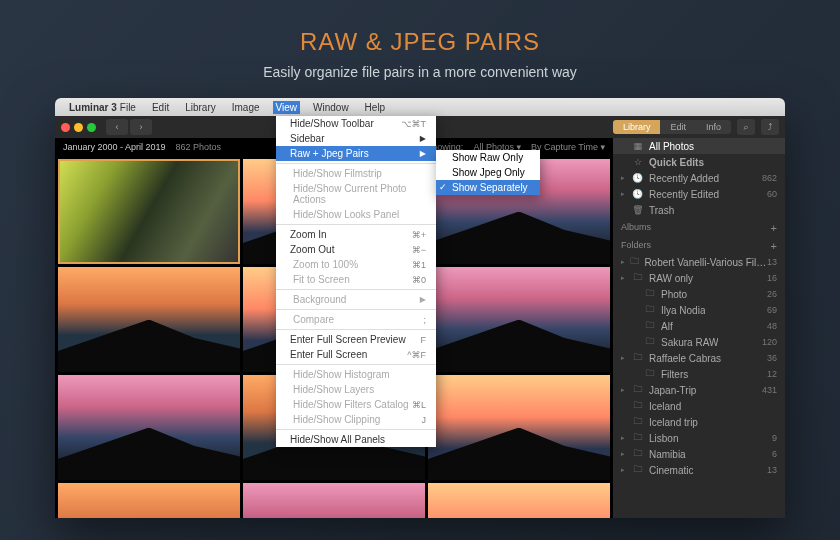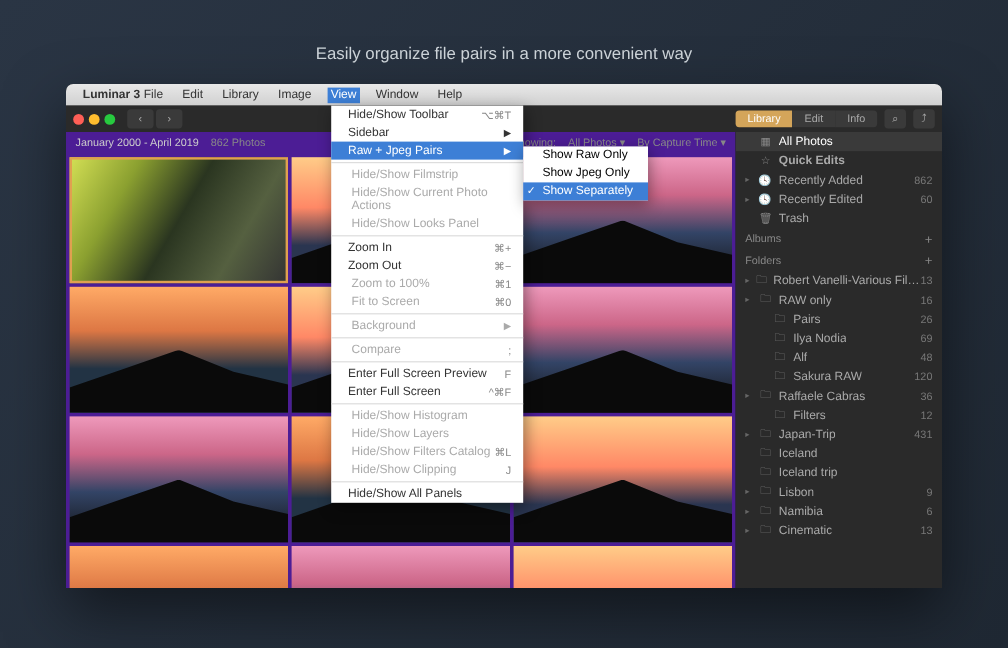--- a/index.html
+++ b/index.html
@@ -18,21 +18,21 @@
 .tdot{width:9px;height:9px;border-radius:50%;}
 .tred{background:#ff5f56;}.tyel{background:#ffbd2e;}.tgrn{background:#27c93f;}
 .tbtn{width:22px;height:16px;background:#3a3a3a;border-radius:3px;display:flex;align-items:center;justify-content:center;color:#aaa;font-size:9px;}
 .tseg{display:flex;margin-left:auto;}
 .tseg span{padding:2px 10px;font-size:9px;background:#3a3a3a;color:#aaa;}
 .tseg span.on{background:#d4a55a;color:#fff;}
 .tseg span:first-child{border-radius:3px 0 0 3px;}
 .tseg span:last-child{border-radius:0 3px 3px 0;}
 .tico{width:18px;height:16px;background:#3a3a3a;border-radius:3px;margin-left:4px;display:flex;align-items:center;justify-content:center;color:#aaa;font-size:9px;}
 .body{display:flex;height:calc(100% - 40px);}
-.main{flex:1;display:flex;flex-direction:column;background:#4c1d95;}
+.main{flex:1;display:flex;flex-direction:column;background:#000000;}
 .mhead{display:flex;align-items:center;padding:4px 8px;color:#888;font-size:9px;gap:10px;}
 .mhead .dates{color:#ccc;}
 .mhead .spacer{flex:1;}
 .grid{flex:1;display:grid;grid-template-columns:repeat(3,1fr);grid-auto-rows:105px;gap:3px;padding:3px;overflow:hidden;}
 .thumb{background:#333;position:relative;overflow:hidden;}
 .thumb.sel{outline:2px solid #e0a050;outline-offset:-2px;}
 .sky1{background:linear-gradient(#ffcc88 0%,#ff8866 40%,#2a3550 70%);}
 .sky2{background:linear-gradient(#ee99bb 0%,#cc6688 30%,#334466 60%,#111 100%);}
 .sky3{background:linear-gradient(#ffaa66 0%,#dd7744 35%,#223344 65%);}
 .mtn{position:absolute;bottom:0;left:0;right:0;height:50%;background:#0a0a0a;clip-path:polygon(0 100%,0 60%,25% 30%,50% 0%,75% 35%,100% 55%,100% 100%);}
@@ -54,20 +54,21 @@
 .menu .ar{margin-left:auto;font-size:8px;}
 .submenu{position:absolute;top:52px;left:381px;width:104px;background:#fff;box-shadow:2px 4px 12px rgba(0,0,0,0.4);font-size:10px;z-index:11;}
 .submenu .mi{padding:2px 8px 2px 16px;position:relative;}
 .submenu .mi.hl{background:#3d7fd6;color:#fff;}
 .submenu .chk{position:absolute;left:3px;font-size:9px;}
 </style>
 </head>
 <body>
 
 <div class="promo">
+  <h1>RAW &amp; JPEG PAIRS</h1>
   <p>Easily organize file pairs in a more convenient way</p>
 </div>
 
 <div class="window">
 
   <div class="menubar">
     <span class="apple"></span>
     <span class="mtitle">Luminar 3</span>
     <span id="menus"><span class="mitem">File</span><span class="mitem">Edit</span><span class="mitem">Library</span><span class="mitem">Image</span><span class="mitem active">View</span><span class="mitem">Window</span><span class="mitem">Help</span></span>
   </div>
@@ -168,21 +169,21 @@
         </div>
         <div class="srow">
           <span class="disc">▸</span>
           <span class="ico">🗀</span>
           <span style="overflow: hidden; text-overflow: ellipsis; white-space: nowrap;">RAW only</span>
           <span class="cnt">16</span>
         </div>
         <div class="srow" style="padding-left: 20px;">
           <span class="disc"></span>
           <span class="ico">🗀</span>
-          <span style="overflow: hidden; text-overflow: ellipsis; white-space: nowrap;">Pairs</span>
+          <span style="overflow: hidden; text-overflow: ellipsis; white-space: nowrap;">Photo</span>
           <span class="cnt">26</span>
         </div>
         <div class="srow" style="padding-left: 20px;">
           <span class="disc"></span>
           <span class="ico">🗀</span>
           <span style="overflow: hidden; text-overflow: ellipsis; white-space: nowrap;">Ilya Nodia</span>
           <span class="cnt">69</span>
         </div>
         <div class="srow" style="padding-left: 20px;">
           <span class="disc"></span>

